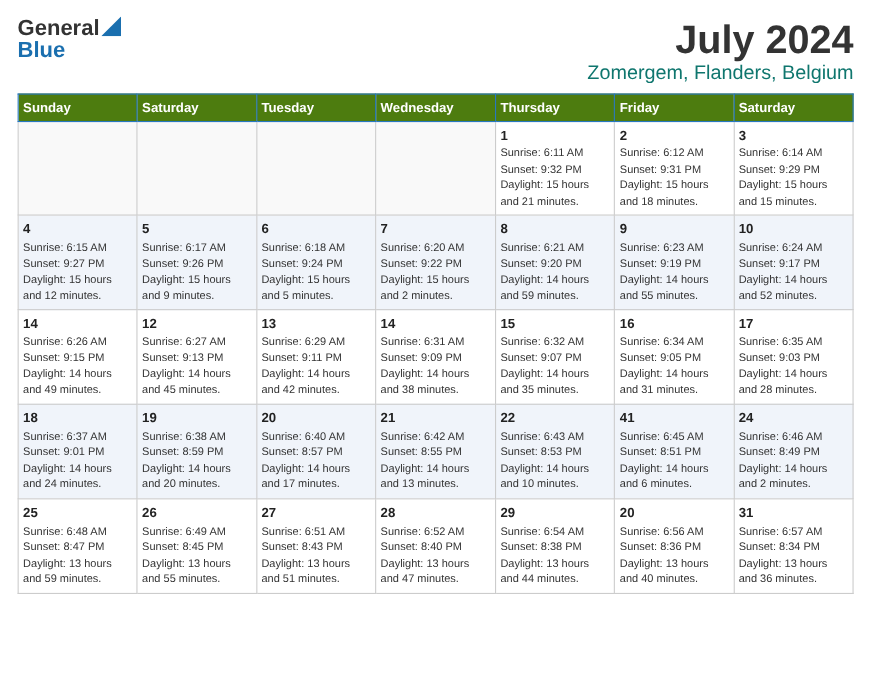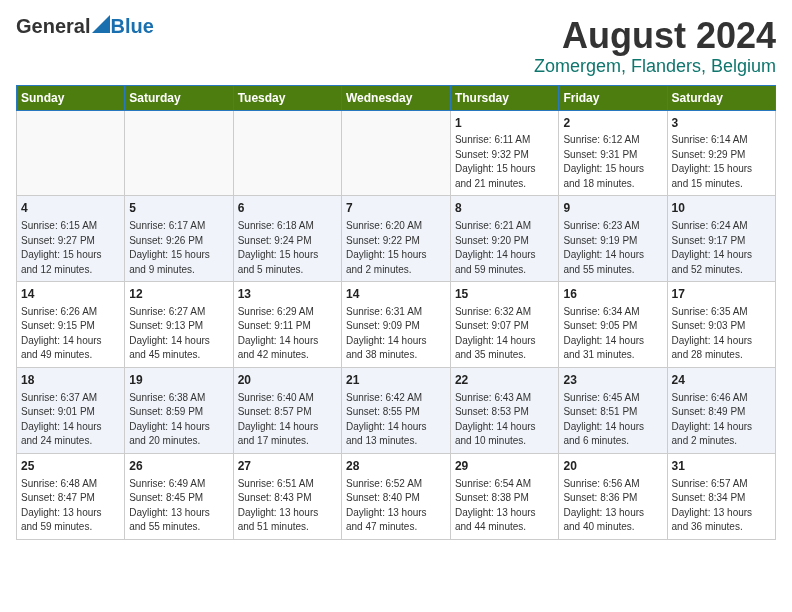--- a/index.html
+++ b/index.html
@@ -11,21 +11,21 @@
       padding: 16px;
     }
     .header {
       display: flex;
       align-items: flex-start;
       justify-content: space-between;
       margin-bottom: 8px;
     }
     .logo {
       display: flex;
-      flex-direction: row;
+      flex-direction: column;
       align-items: flex-start;
     }
     .logo-general {
       font-size: 20px;
       font-weight: bold;
       color: #333;
       line-height: 1;
     }
     .logo-blue {
       font-size: 20px;
@@ -94,21 +94,21 @@
   <div class="logo">
     <div style="display:flex;align-items:center;">
       <span class="logo-general">General</span>
       <svg width="18" height="18" viewBox="0 0 18 18" style="margin-left:2px;margin-top:-4px;">
         <polygon points="0,18 18,0 18,18" fill="#1a6faf"></polygon>
       </svg>
     </div>
     <span class="logo-blue">Blue</span>
   </div>
   <div class="title-block">
-    <div class="month-title">August 2024</div>
+    <div class="month-title">July 2024</div>
     <div class="location">Zomergem, Flanders, Belgium</div>
   </div>
 </div>
 
 <table class="calendar-table">
   <thead>
     <tr>
     <th>Sunday</th>
         <th>Saturday</th>
         <th>Tuesday</th>
@@ -212,21 +212,21 @@
         </td>
         <td>
           <span class="day-num">21</span>
           <div class="cell-text">Sunrise: 6:42 AM<br>Sunset: 8:55 PM<br>Daylight: 14 hours and 13 minutes.</div>
         </td>
         <td>
           <span class="day-num">22</span>
           <div class="cell-text">Sunrise: 6:43 AM<br>Sunset: 8:53 PM<br>Daylight: 14 hours and 10 minutes.</div>
         </td>
         <td>
-          <span class="day-num">23</span>
+          <span class="day-num">41</span>
           <div class="cell-text">Sunrise: 6:45 AM<br>Sunset: 8:51 PM<br>Daylight: 14 hours and 6 minutes.</div>
         </td>
         <td>
           <span class="day-num">24</span>
           <div class="cell-text">Sunrise: 6:46 AM<br>Sunset: 8:49 PM<br>Daylight: 14 hours and 2 minutes.</div>
         </td>
       </tr>
       <tr>
         <td>
           <span class="day-num">25</span>

